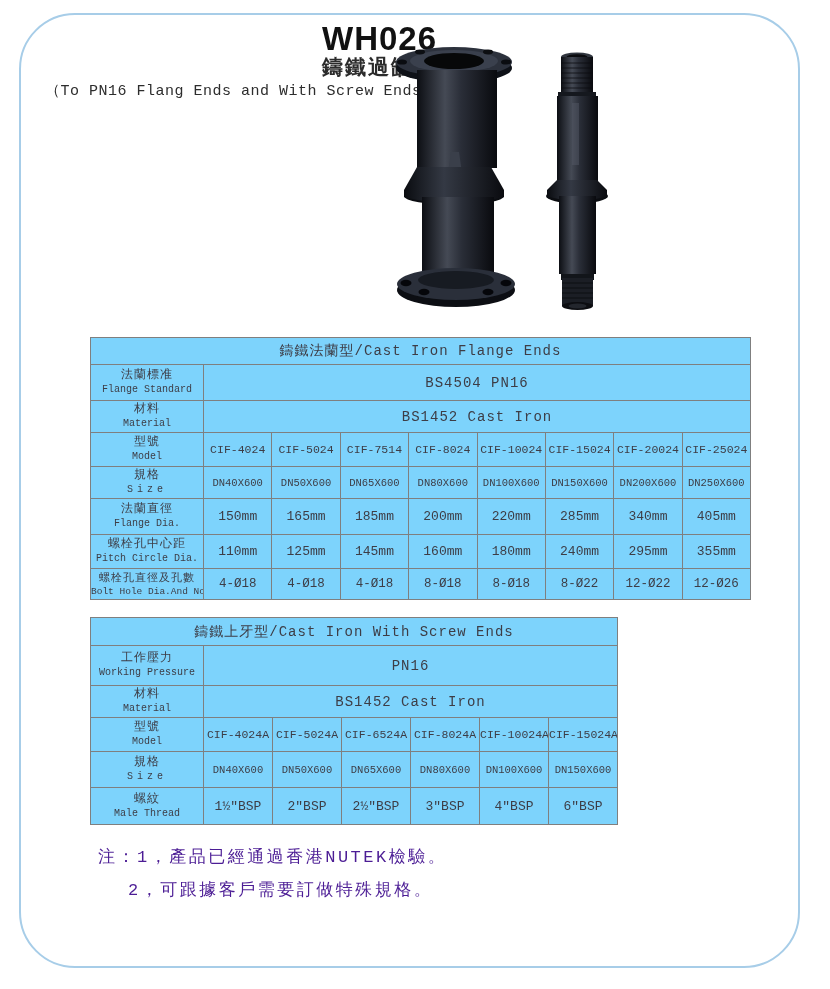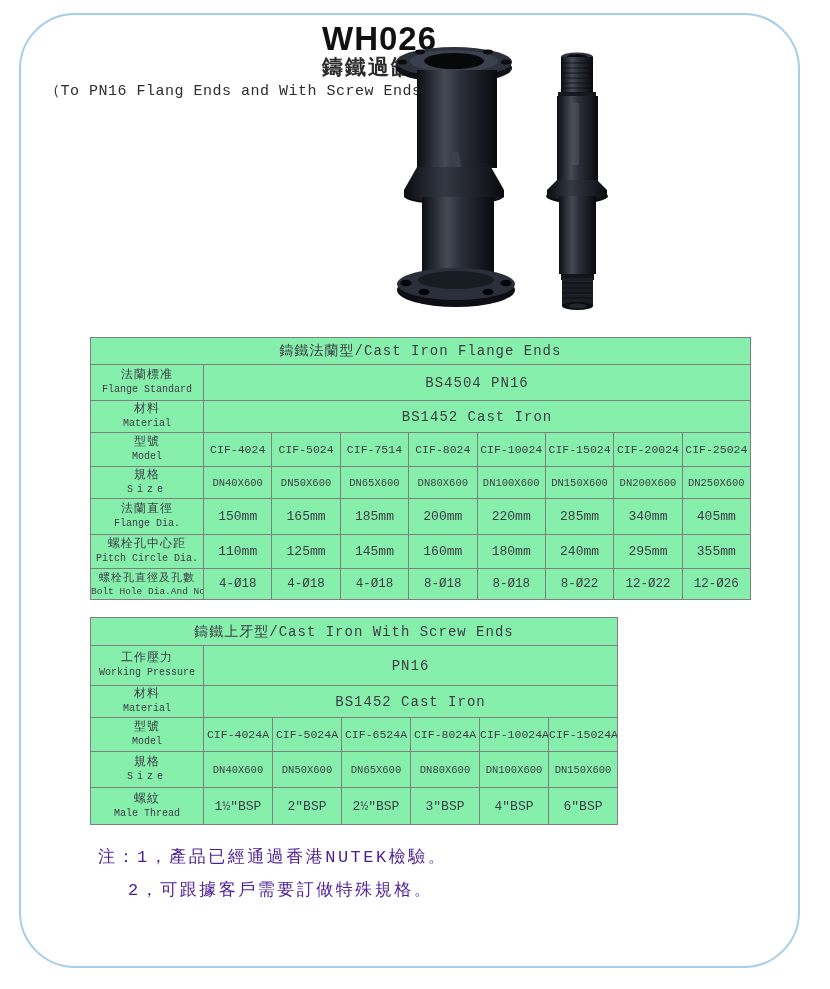--- a/index.html
+++ b/index.html
@@ -19,21 +19,21 @@
     font-weight:bold;font-size:33px;line-height:34px;color:#111;letter-spacing:1px;
   }
   .hdr .zh{font-size:21px;line-height:25px;color:#2b2b2b;font-weight:bold;letter-spacing:2px;}
   .hdr .en{font-size:17px;line-height:23px;color:#2d2d2d;letter-spacing:1px;margin-top:2px;}
   .hdr .sub{font-size:15px;line-height:21px;color:#2d2d2d;letter-spacing:0.5px;}
   
   .photo{position:absolute;left:380px;top:40px;width:260px;height:280px;}
   
   table.spec{
     position:absolute;border-collapse:collapse;table-layout:fixed;
-    background:#86efac;
+    background:#7dd3fc;
   }
   table.spec td{
     border:1px solid #7f7f7f;text-align:center;vertical-align:middle;
     padding:0;color:#3d3d46;white-space:nowrap;overflow:hidden;
   }
   .t1{left:90px;top:337px;width:661px;}
   .t2{left:90px;top:617px;width:528px;}
   td.title-cell{font-size:14px;letter-spacing:1px;color:#34343c;}
   td.label-cell .zh{font-size:12px;line-height:15px;letter-spacing:1px;}
   td.label-cell .en{font-size:10px;line-height:14px;}

